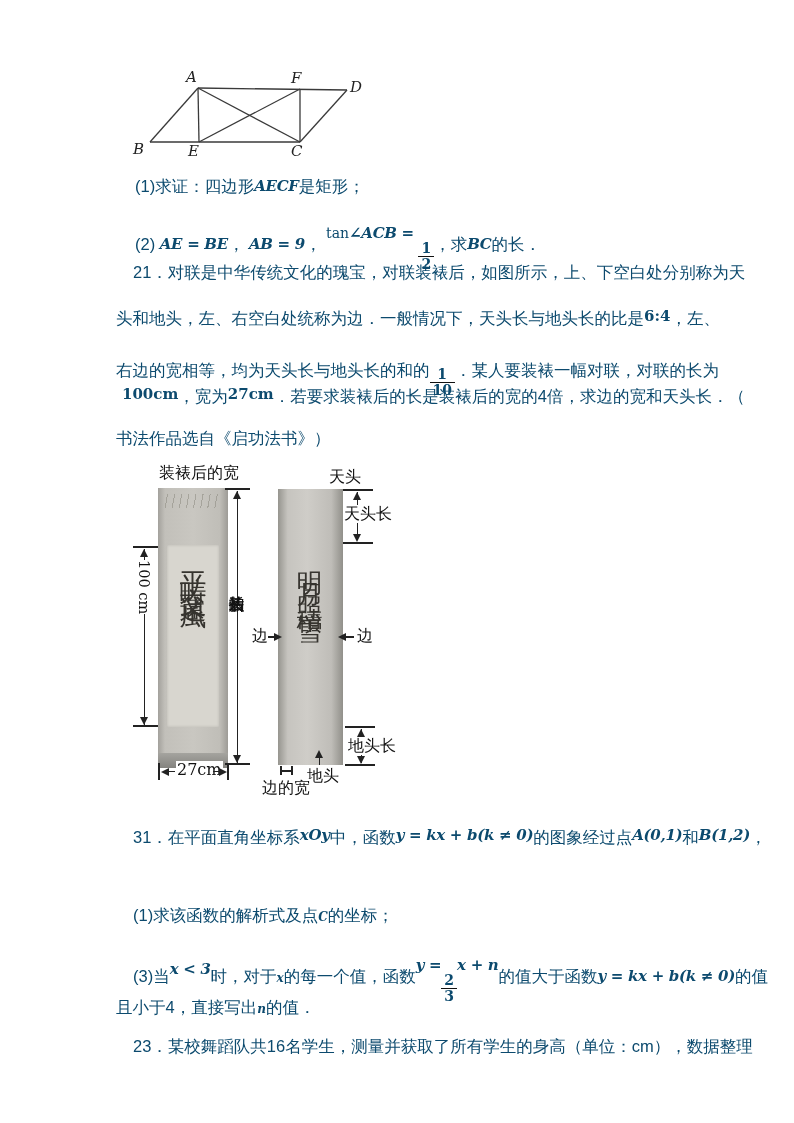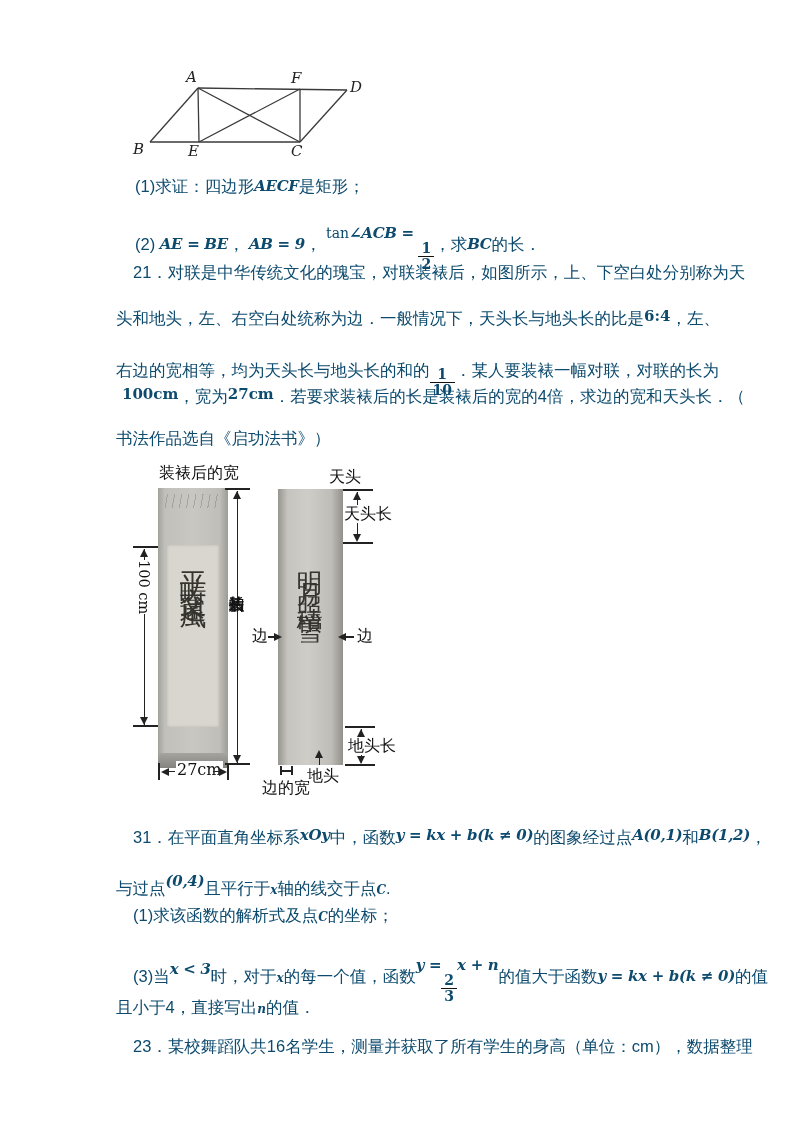--- a/index.html
+++ b/index.html
@@ -161,23 +161,20 @@
 
     <div class="vline" style="left:155px;top:311px;height:9px;"></div>
     <div class="hline" style="left:155px;top:315px;width:12px;"></div>
     <div class="vline" style="left:166px;top:311px;height:9px;"></div>
     <div class="dimlabel" style="left:136px;top:324px;">边的宽</div>
   </div>
 
   <div class="line" style="left:133px;top:826px;">
     <span>31．在平面直角坐标系</span><span class="math r3">xOy</span><span>中，函数</span><span class="math r3">y = kx + b(k ≠ 0)</span><span>的图象经过点</span><span class="math r3">A(0,1)</span><span>和</span><span class="math r3">B(1,2)</span><span>，</span>
   </div>
-  <div class="line" style="left:116px;top:872px;">
-    <span>与过点</span><span class="math r8">(0,4)</span><span>且平行于</span><span class="msmall">x</span><span>轴的线交于点</span><span class="msmall">C</span><span>.</span>
-  </div>
   <div class="line" style="left:133px;top:905px;">
     <span>(1)求该函数的解析式及点</span><span class="msmall">C</span><span>的坐标；</span>
   </div>
   <div class="line" style="left:133px;top:956px;">
     <span>(3)当</span><span class="math r8">x &lt; 3</span><span>时，对于</span><span class="msmall">x</span><span>的每一个值，函数</span><span class="math r12">y =</span><span class="frac">
         <span class="num">2</span>
         <span class="den">3</span>
       </span><span class="math r12">x + n</span><span>的值大于函数</span><span class="math r1">y = kx + b(k ≠ 0)</span><span>的值</span>
   </div>
   <div class="line" style="left:116px;top:997px;">

